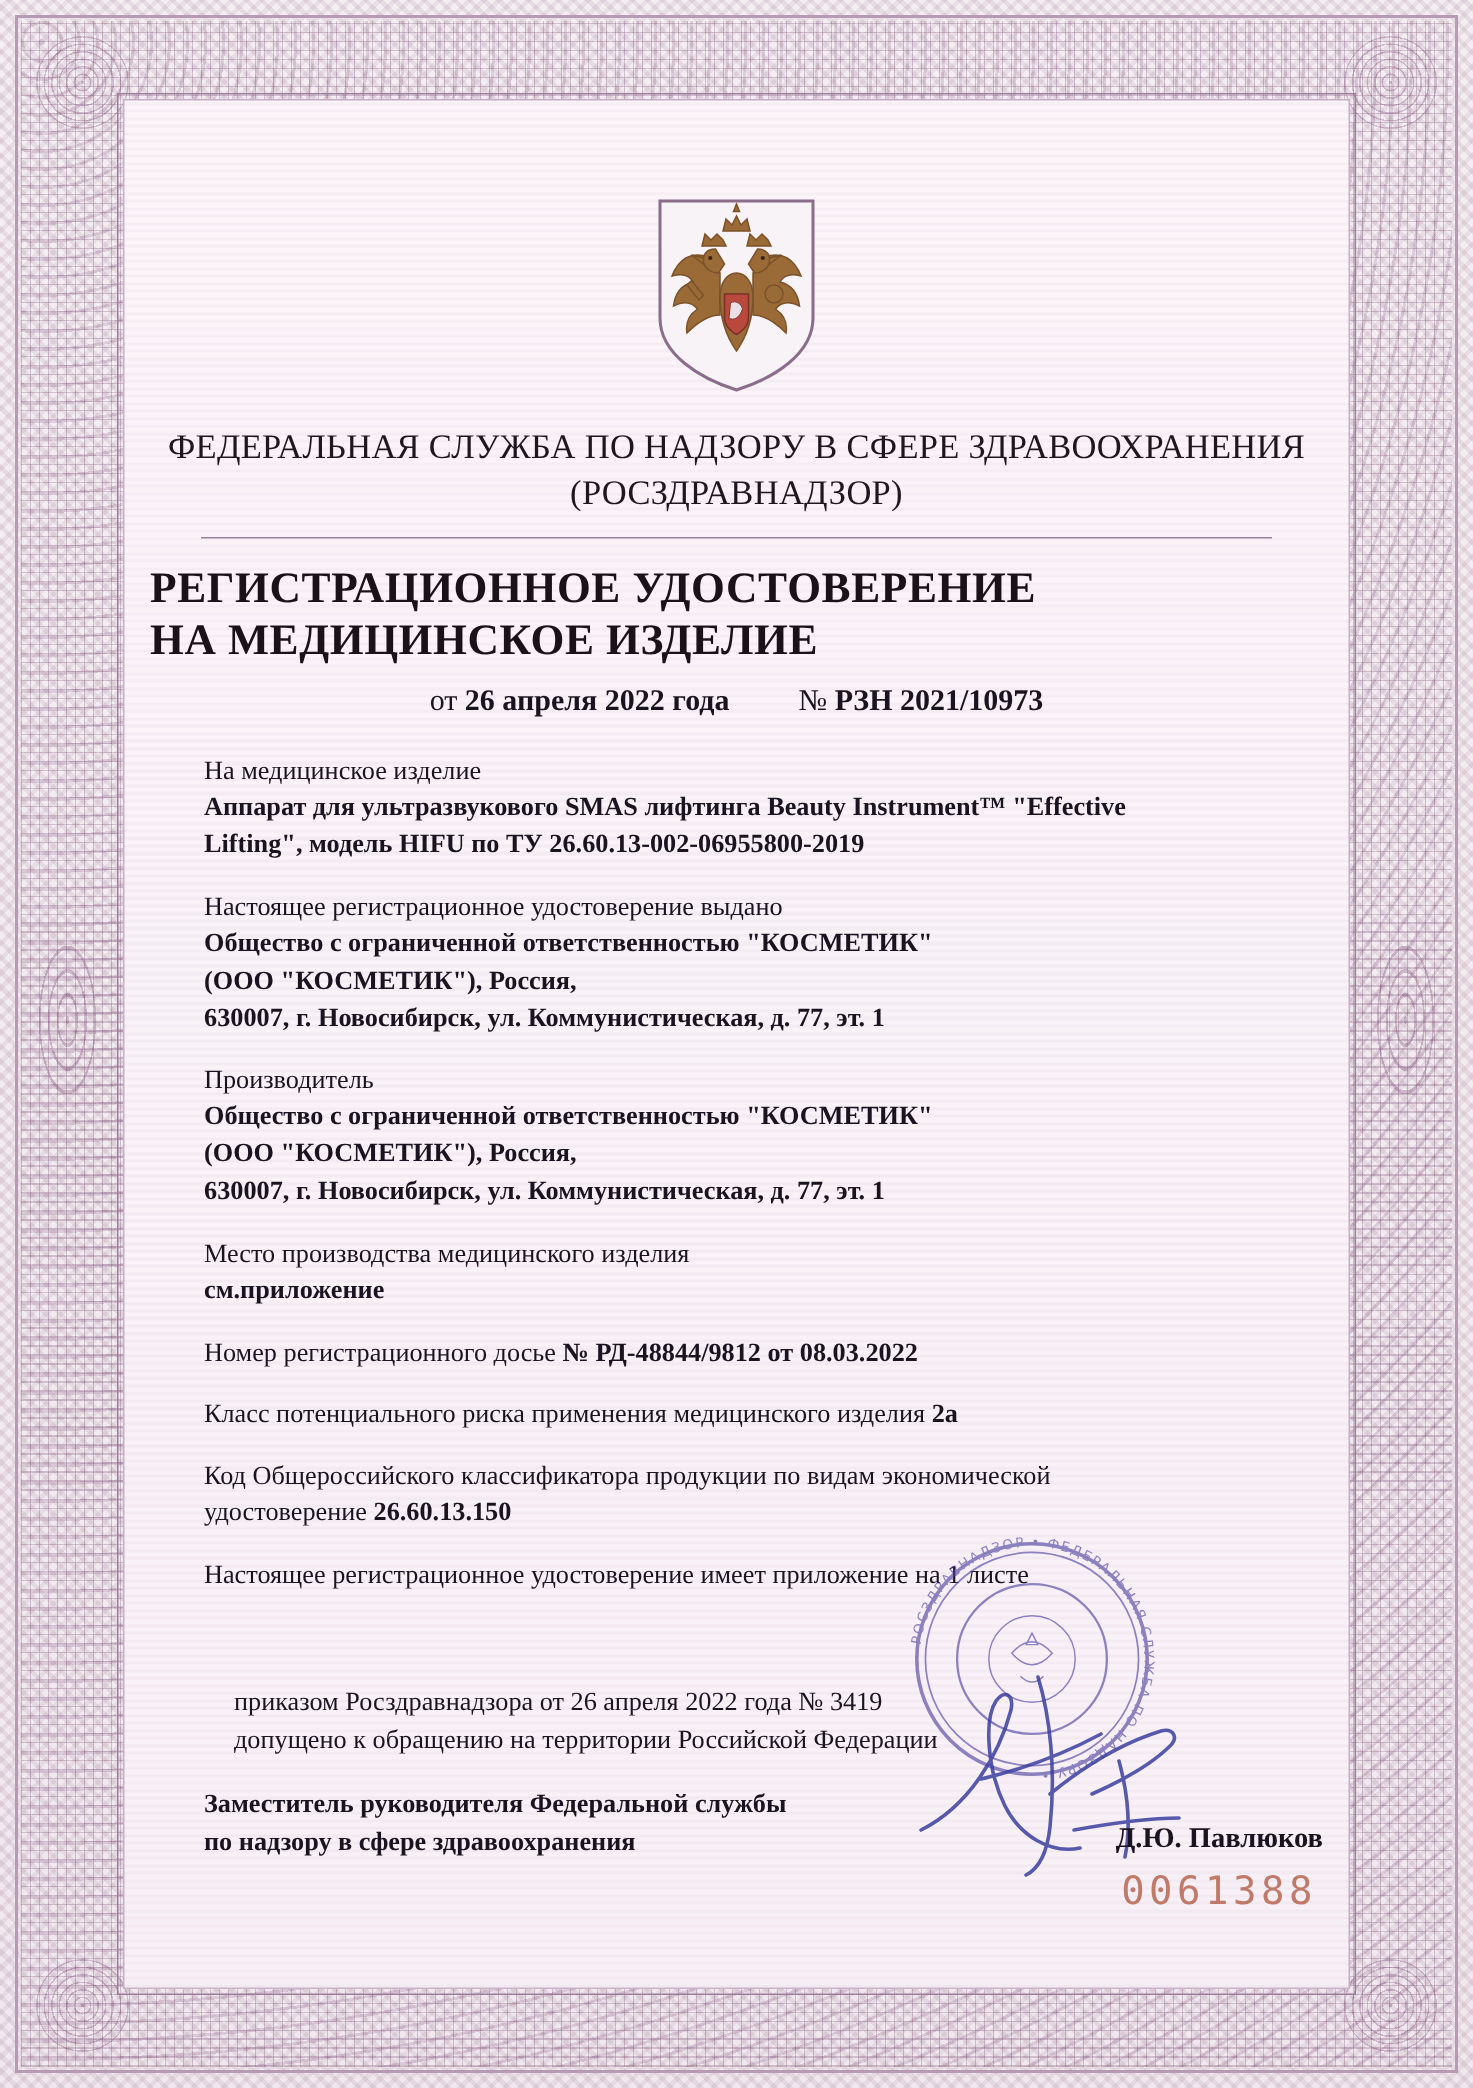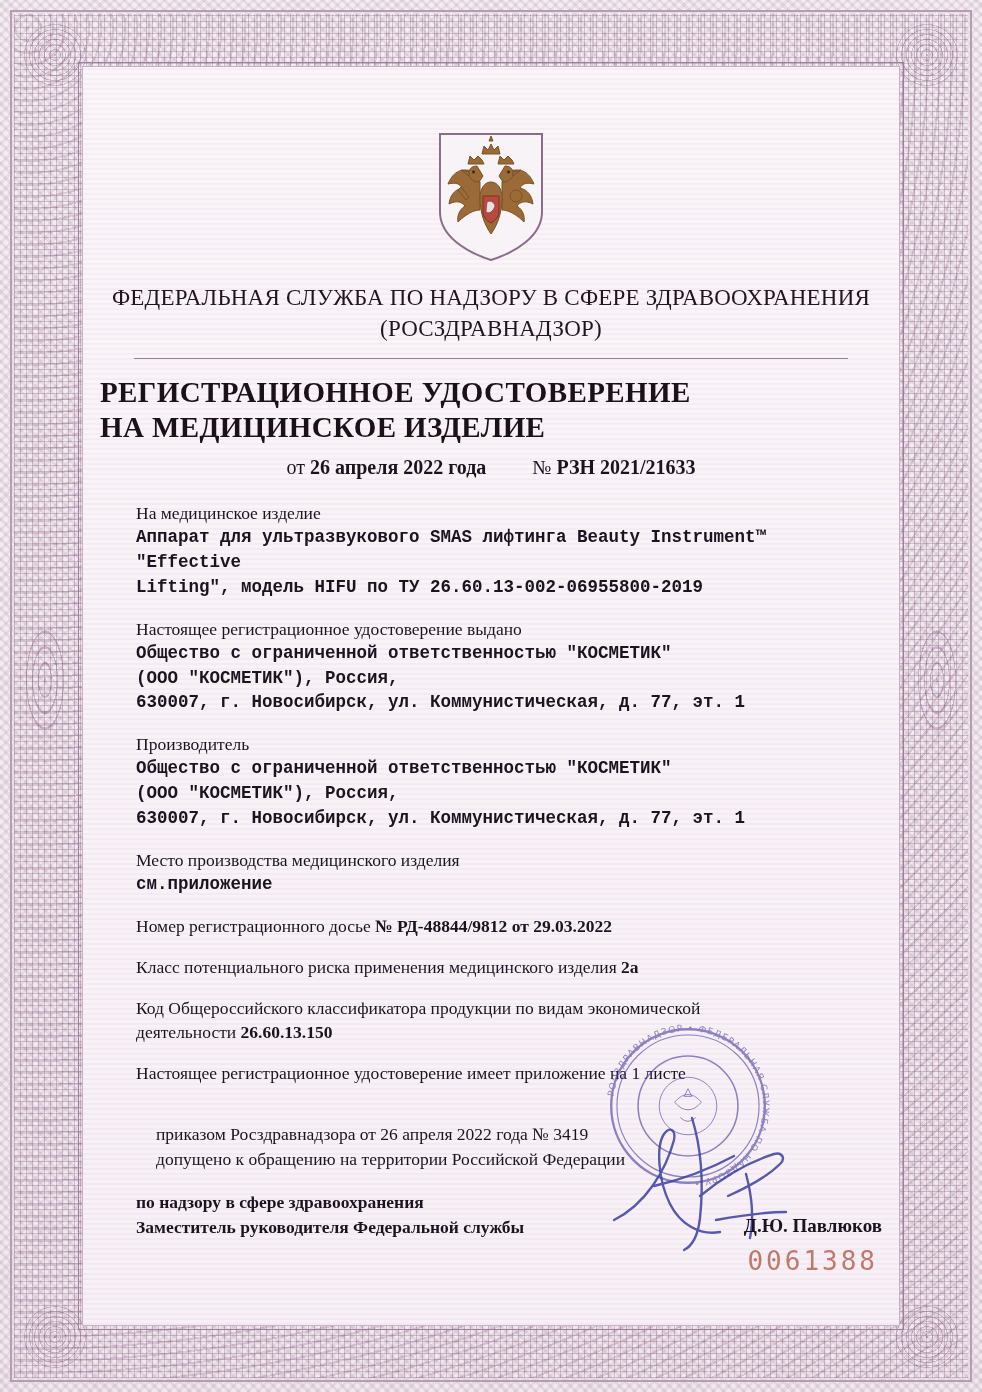--- a/index.html
+++ b/index.html
@@ -128,21 +128,20 @@
   }
   .field { margin-bottom: 17px; }
   .field .cap {
     font-size: 17.5px;
     line-height: 1.38;
   }
   .field .val {
     font-size: 17.5px;
     font-weight: bold;
     line-height: 1.42;
-    font-family: Liberation Mono, monospace;
   }
   .field .inline-val { font-weight: bold; }
   .field p { margin: 0; }
 
   .footer {
     position: absolute;
     left: 136px;
     right: 100px;
     top: 1122px;
     font-size: 17.5px;
@@ -262,21 +261,21 @@
       <div>НА МЕДИЦИНСКОЕ ИЗДЕЛИЕ</div>
     </div>
 
     <div class="doc-meta">
       <div>
         <span class="label">от</span>
         <b>26 апреля 2022 года</b>
       </div>
       <div>
         <span class="label">№</span>
-        <b>РЗН 2021/21633</b>
+        <b>РЗН 2021/10973</b>
       </div>
     </div>
 
     <div class="fields">
 
       <div class="field">
         <p class="cap">На медицинское изделие</p>
         <p class="val">Аппарат для ультразвукового SMAS лифтинга Beauty Instrument™ "Effective</p>
         <p class="val">Lifting", модель HIFU по ТУ 26.60.13-002-06955800-2019</p>
       </div>
@@ -296,35 +295,35 @@
       </div>
 
       <div class="field">
         <p class="cap">Место производства медицинского изделия</p>
         <p class="val">см.приложение</p>
       </div>
 
       <div class="field">
         <p class="cap">
           <span>Номер регистрационного досье</span>
-          <span class="inline-val">№ РД-48844/9812 от 29.03.2022</span>
+          <span class="inline-val">№ РД-48844/9812 от 08.03.2022</span>
         </p>
       </div>
 
       <div class="field">
         <p class="cap">
           <span>Класс потенциального риска применения медицинского изделия</span>
           <span class="inline-val">2а</span>
         </p>
       </div>
 
       <div class="field">
         <p class="cap">Код Общероссийского классификатора продукции по видам экономической</p>
         <p class="cap">
-          <span>деятельности</span>
+          <span>удостоверение</span>
           <span class="inline-val">26.60.13.150</span>
         </p>
       </div>
 
       <div class="field">
         <p class="cap">Настоящее регистрационное удостоверение имеет приложение на 1 листе</p>
       </div>
 
     </div>
   </div>
@@ -358,22 +357,22 @@
     </g>
   </svg>
 
   <div class="footer">
     <div class="order">
       <div>приказом Росздравнадзора от 26 апреля 2022 года № 3419</div>
       <div>допущено к обращению на территории Российской Федерации</div>
     </div>
     <div class="signer-row">
       <div class="signer">
+        <div>Заместитель руководителя Федеральной службы</div>
         <div>по надзору в сфере здравоохранения</div>
-        <div>Заместитель руководителя Федеральной службы</div>
       </div>
       <div class="signer-name">Д.Ю. Павлюков</div>
     </div>
   </div>
 
   <div class="serial">0061388</div>
 
 </div>
 
 </body></html>

